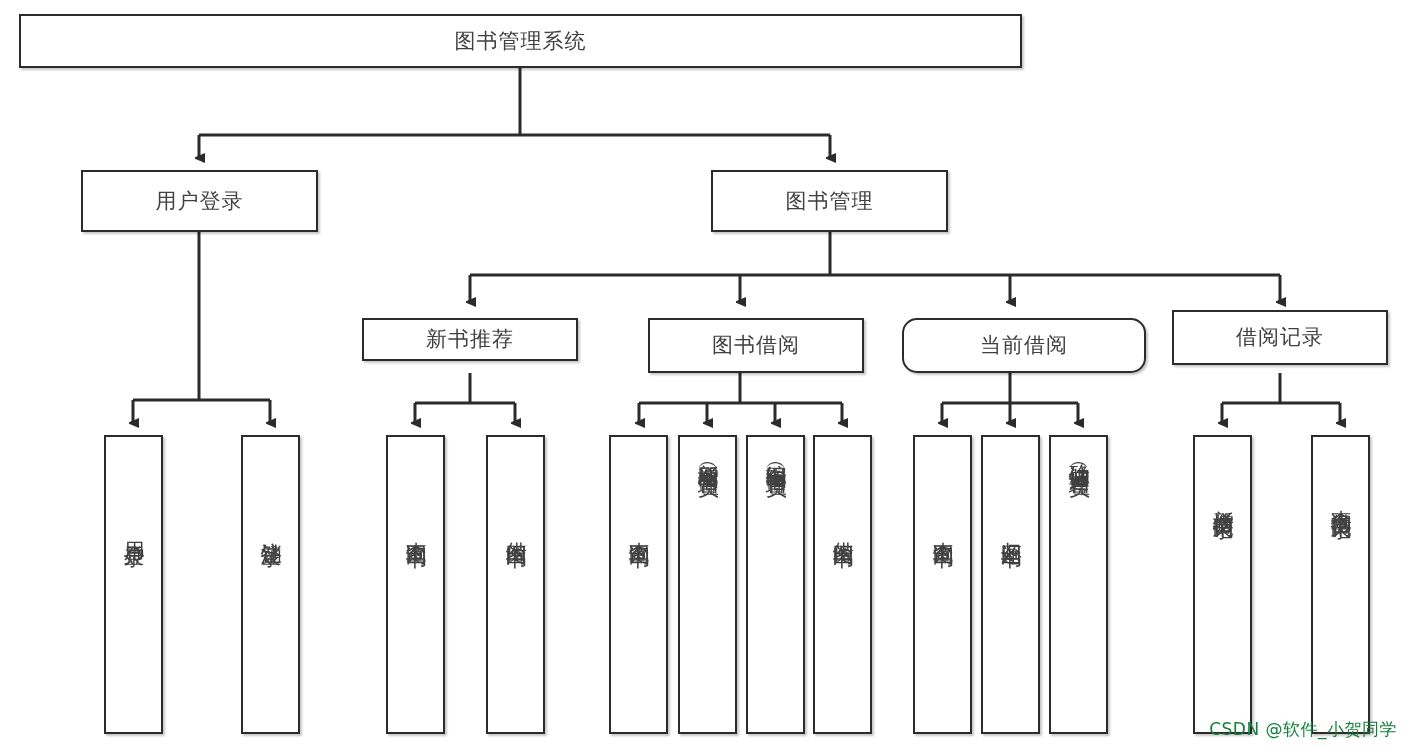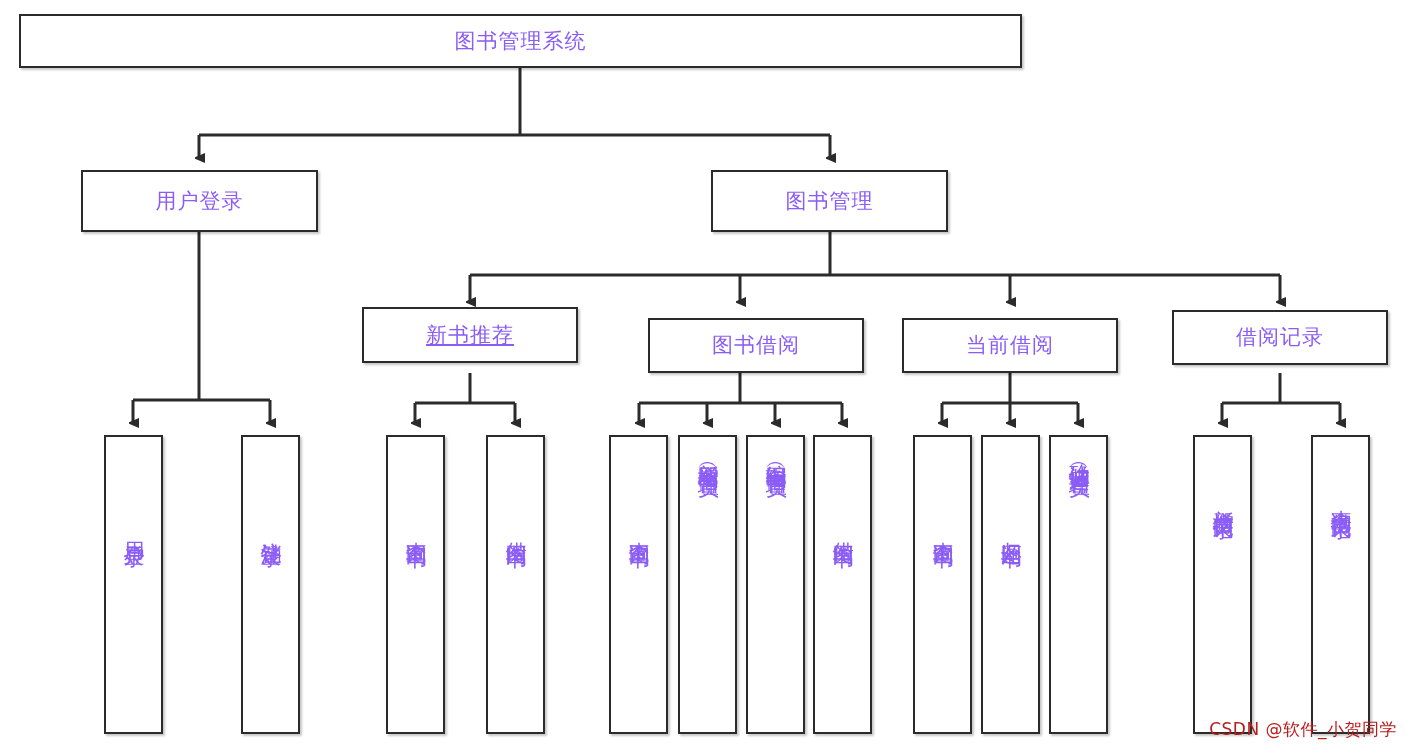--- a/index.html
+++ b/index.html
@@ -26,21 +26,21 @@
     pointer-events: none;
   }
   .node {
     position: absolute;
     box-sizing: border-box;
     border: 2px solid #2b2b2b;
     background: #ffffff;
     display: flex;
     align-items: center;
     justify-content: center;
-    color: #8b5cf6;
+    color: #404040;
     box-shadow: 2px 2px 2px rgba(0,0,0,0.22);
   }
   .node .label {
     font-size: 21px;
     line-height: 1.25;
     letter-spacing: 1px;
     white-space: nowrap;
   }
   .node.leaf {
     align-items: flex-start;
@@ -59,21 +59,21 @@
     margin-top: 78px;
   }
   .node.leaf.midlow .label {
     margin-top: 46px;
   }
   .watermark {
     position: absolute;
     right: 8px;
     bottom: 6px;
     font-size: 17px;
-    color: #b91c1c;
+    color: #15803d;
     letter-spacing: 0.5px;
     white-space: nowrap;
   }
 </style>
 </head>
 <body>
 
 <div id="canvas">
 
   <svg class="edges" viewBox="0 0 1405 747" xmlns="http://www.w3.org/2000/svg">
@@ -130,27 +130,27 @@
     <span class="label">图书管理系统</span>
   </div>
 
   <div class="node" style="left:81px; top:170px; width:237px; height:62px;">
     <span class="label">用户登录</span>
   </div>
   <div class="node" style="left:711px; top:170px; width:237px; height:62px;align-items:center;">
     <span class="label">图书管理</span>
   </div>
 
-  <div class="node" style="left:362px; top:307px; width:216px; height:56px;text-decoration:underline;">
+  <div class="node" style="left:362px; top:318px; width:216px; height:43px;">
     <span class="label">新书推荐</span>
   </div>
   <div class="node" style="left:648px; top:318px; width:216px; height:55px;">
     <span class="label">图书借阅</span>
   </div>
-  <div class="node" style="left:902px; top:318px; width:216px; height:55px;">
+  <div class="node" style="left:902px; top:318px; width:244px; height:55px;border-radius:15px;">
     <span class="label">当前借阅</span>
   </div>
   <div class="node" style="left:1172px; top:310px; width:216px; height:55px;">
     <span class="label">借阅记录</span>
   </div>
 
   <div class="node leaf mid" style="left:104px; top:435px; width:59px; height:299px;">
     <span class="label">用户登录</span>
   </div>
   <div class="node leaf mid" style="left:241px; top:435px; width:59px; height:299px;">

